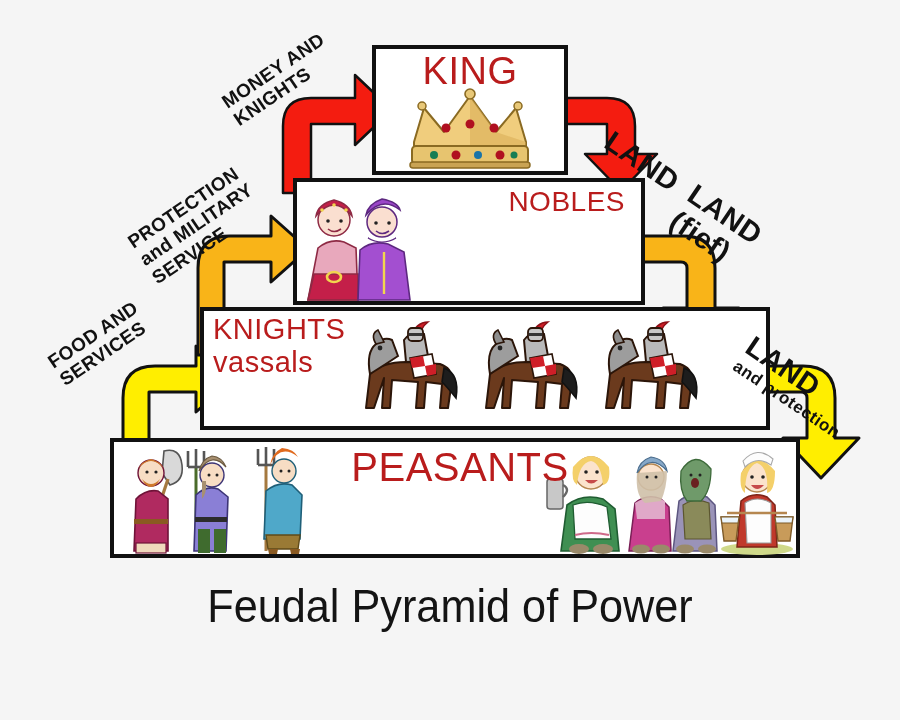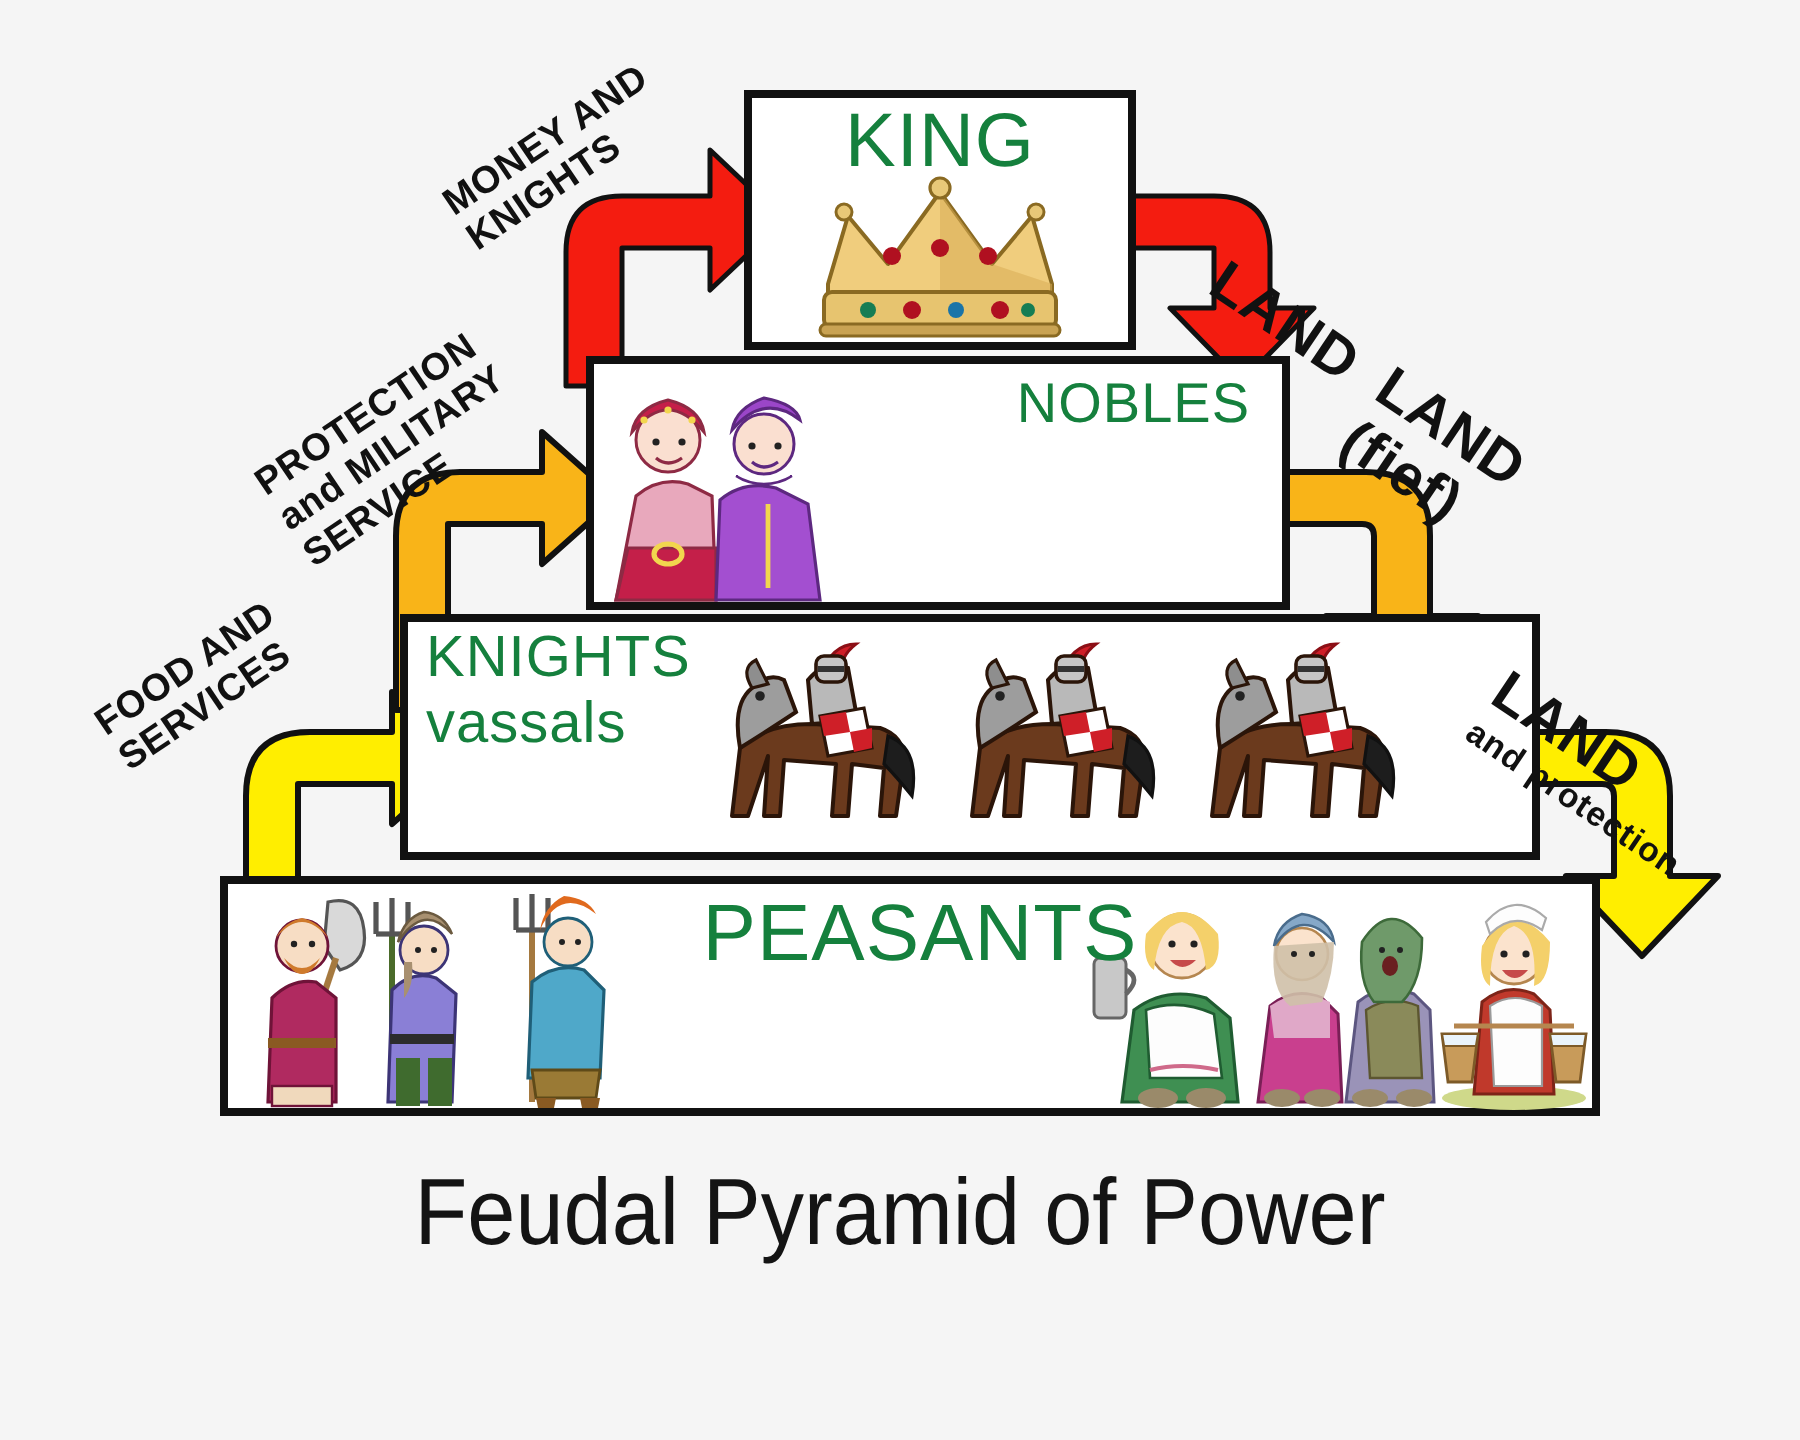--- a/index.html
+++ b/index.html
@@ -21,21 +21,21 @@
   }
   #box-king   {left:372px;top:45px;  width:196px;height:130px;}
   #box-nobles {left:293px;top:178px; width:352px;height:127px;}
   #box-knights{left:200px;top:307px; width:570px;height:123px;}
   #box-peasants{left:110px;top:438px;width:690px;height:120px;}
 
   .tier-label{
     position:absolute;
     font-family:"Liberation Sans",sans-serif;
     font-weight:400;
-    color:#15803d;
+    color:#b91c1c;
     letter-spacing:.5px;
     white-space:pre-line;
     line-height:1.15;
     z-index:7;
   }
   #label-king    {left:372px;top:50px;  width:196px;text-align:center;font-size:38px;}
   #label-nobles  {left:425px;top:186px; width:200px;text-align:right; font-size:28px;}
   #label-knights {left:213px;top:313px; width:230px;text-align:left;  font-size:29px;}
   #label-peasants{left:330px;top:444px; width:260px;text-align:center;font-size:40px;}
 

